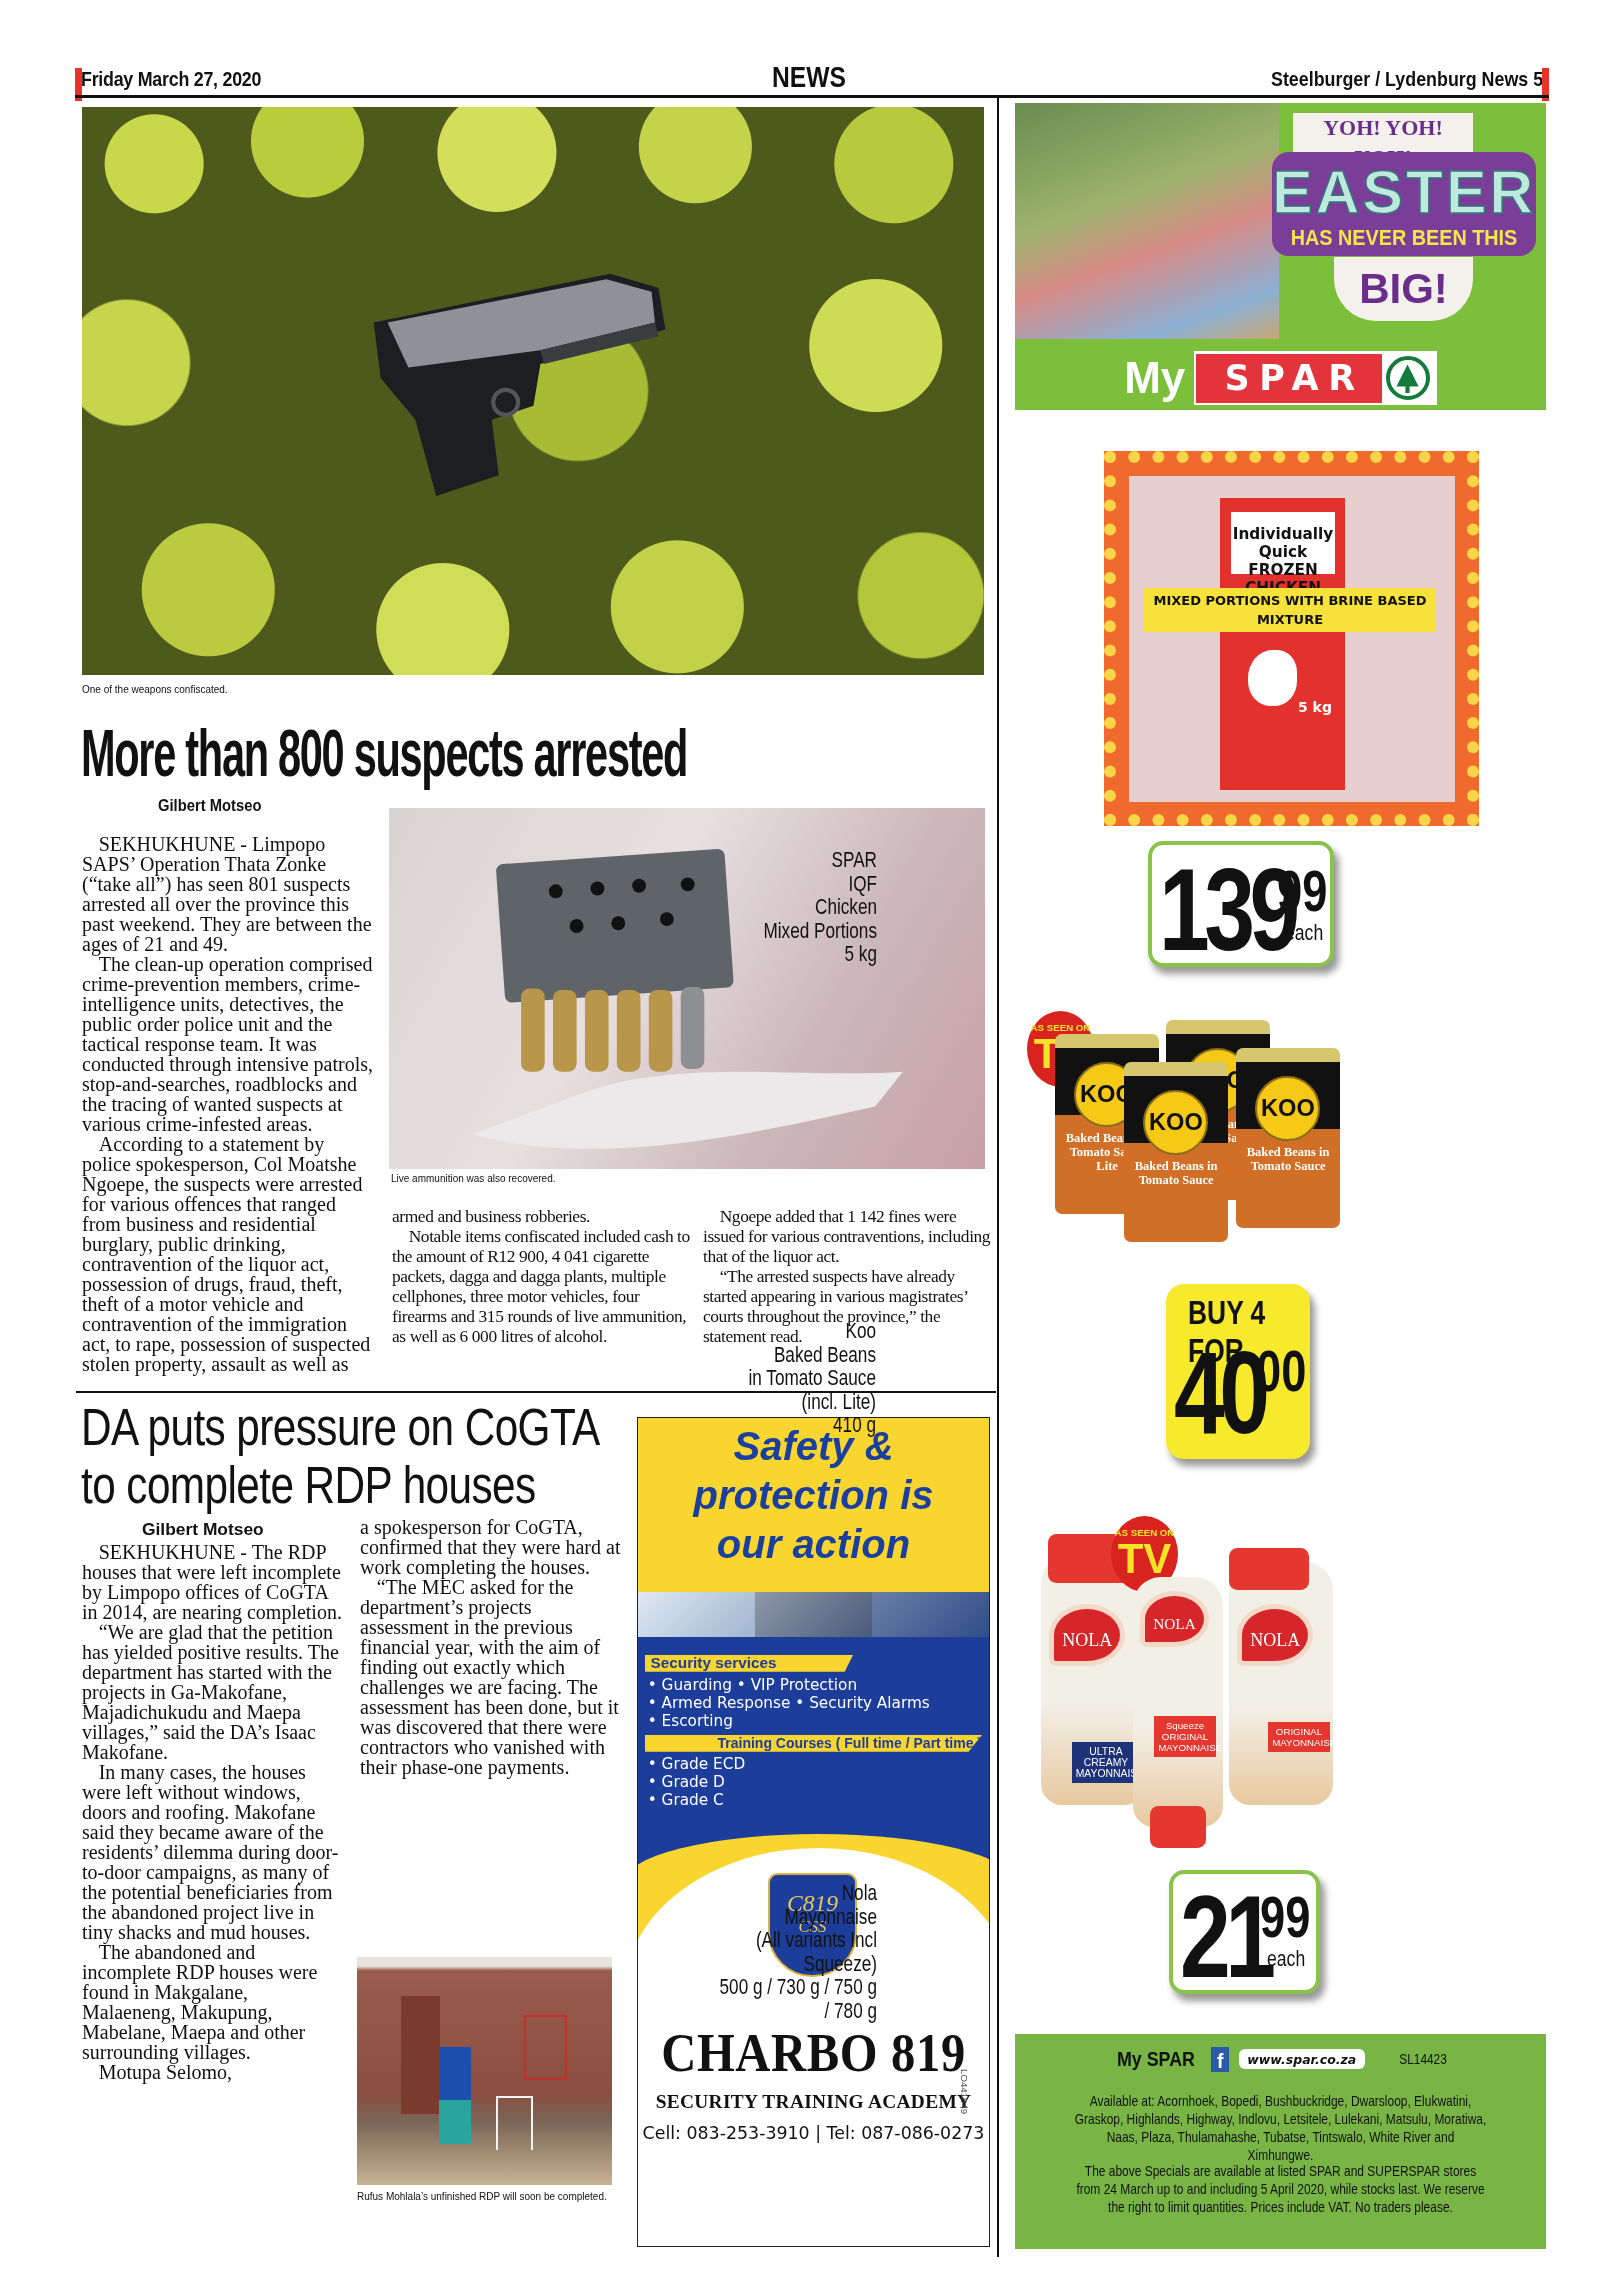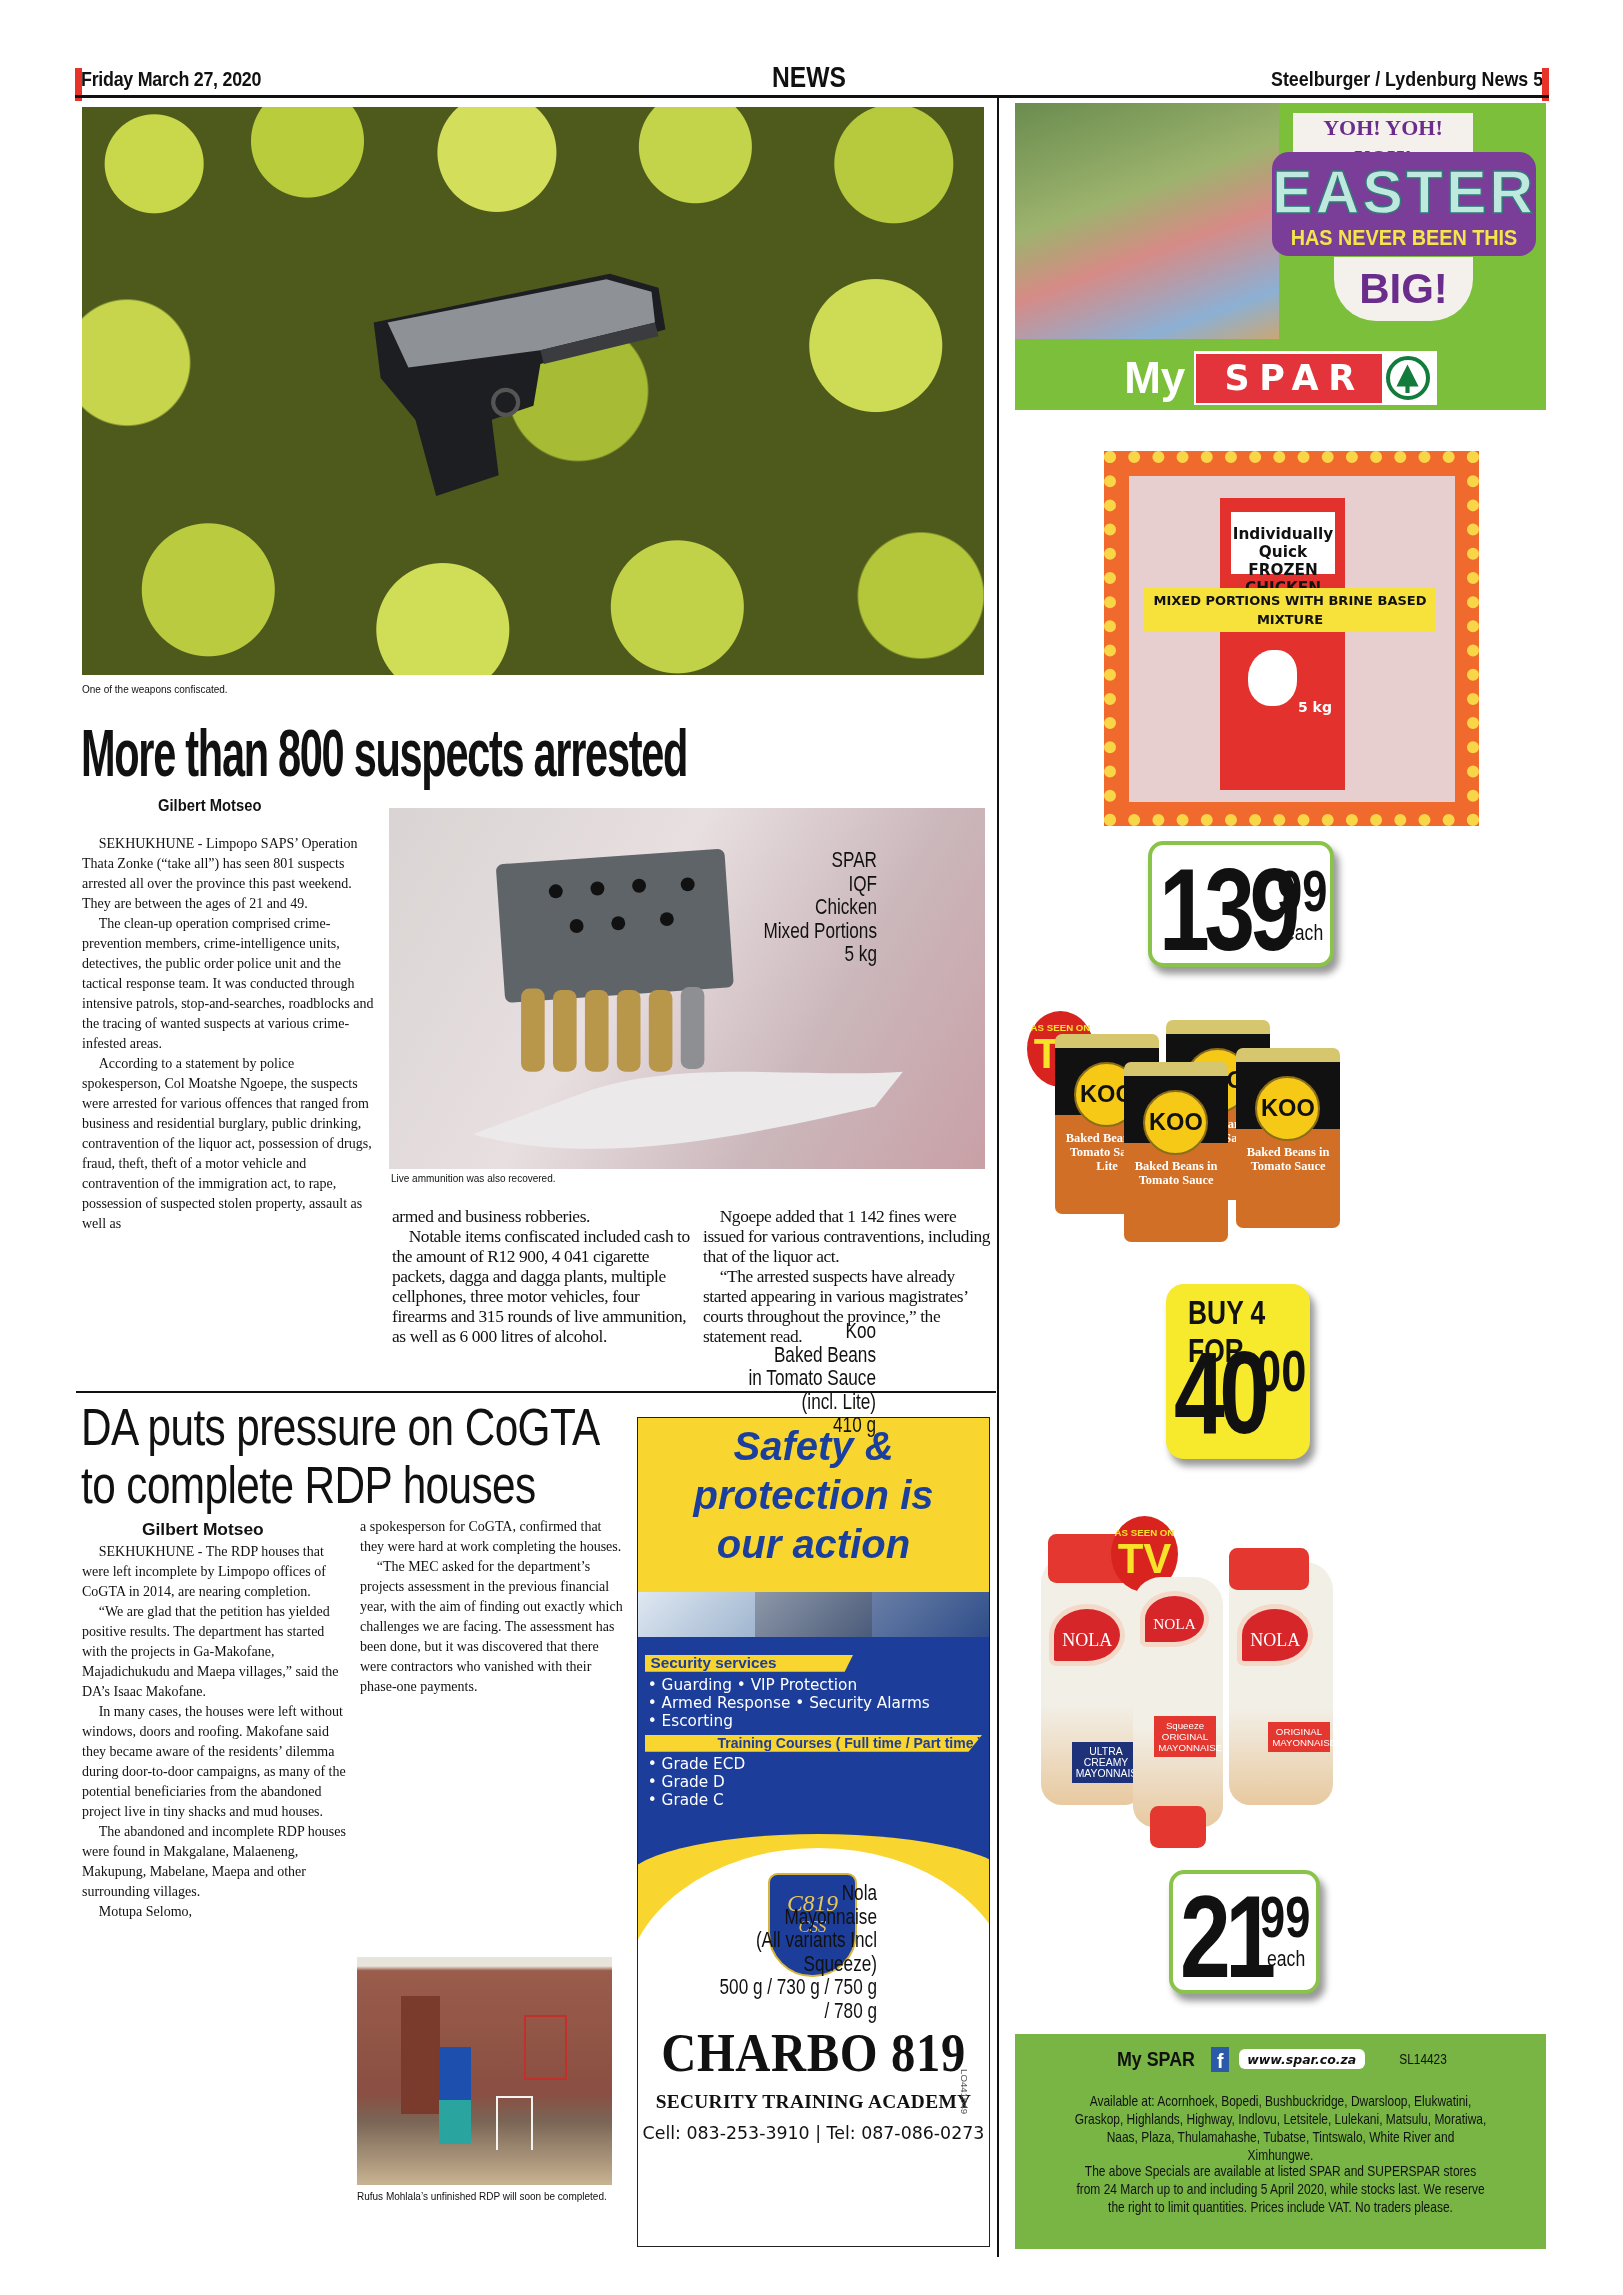--- a/index.html
+++ b/index.html
@@ -49,21 +49,21 @@
   }
   .caption { font-family: "Liberation Sans", sans-serif; font-size: 10px; color: #111; }
 
   
   .headline1 {
     left: 81px; top: 719px; width: 902px;
     font-family: "Liberation Sans", sans-serif; font-weight: bold; font-size: 67px;
     letter-spacing: -2.1px; transform: scaleX(0.62); transform-origin: left; white-space: nowrap; line-height: 1;
   }
   .byline { font-family: "Liberation Sans", sans-serif; font-weight: bold; font-size: 17.4px; }
-  .col { position: absolute; font-size: 14px; line-height: 20px; text-align: left; }
+  .col { position: absolute; font-size: 20px; line-height: 20px; text-align: left; }
   .col p { text-indent: 16.7px; }
   .col p.noindent { text-indent: 0; }
   .col-cond { font-size: 17.4px; line-height: 20px; letter-spacing: -0.4px; }
 
   .headline2 {
     left: 81px; top: 1399px; width: 548px;
     font-family: "Liberation Sans", sans-serif; font-size: 51px; line-height: 58px;
     transform: scaleX(0.83); transform-origin: left; white-space: nowrap; letter-spacing: -0.7px;
   }
 

